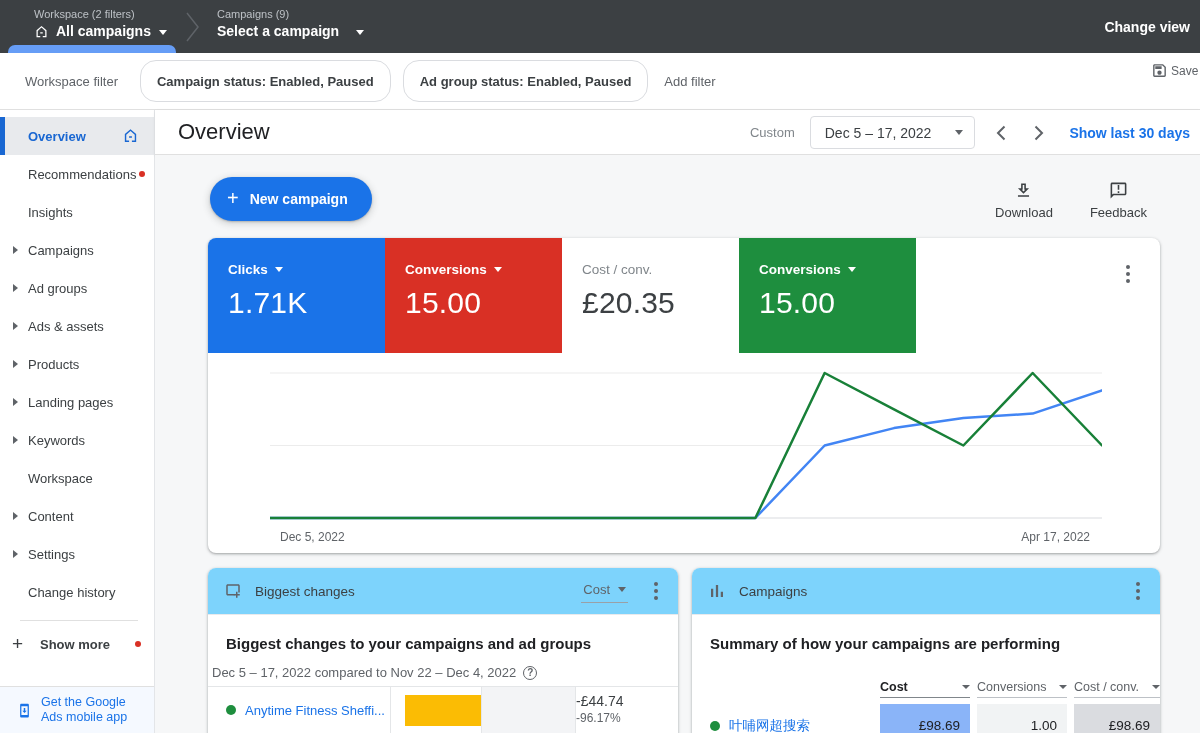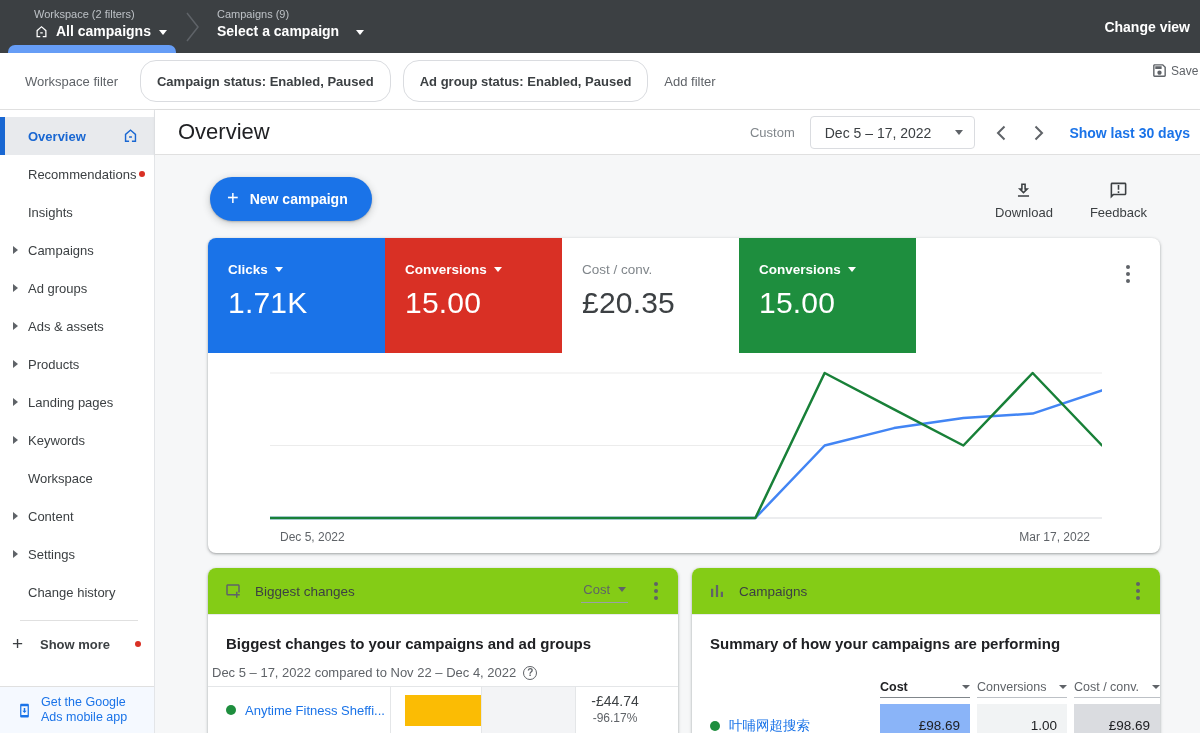--- a/index.html
+++ b/index.html
@@ -77,38 +77,38 @@
   .dots{width:4px;height:4px;border-radius:50%;background:#5f6368;box-shadow:0 7px 0 #5f6368,0 14px 0 #5f6368}
   .dots-btn{position:absolute;width:24px;height:26px;cursor:pointer;display:flex;justify-content:center;padding-top:2px}
   .ov-dots{right:20px;top:25px}
   .chartwrap{margin:14px 58px 0 62px;height:158px}
   .chartwrap svg{width:100%;height:100%;display:block}
   .axis{display:flex;justify-content:space-between;margin:5px 70px 0 72px;font-size:12px;color:#5f6368}
 
   
   .bc-card{position:absolute;left:53px;top:413px;width:470px;height:330px}
   .cs-card{position:absolute;left:537px;top:413px;width:468px;height:330px}
-  .card-head{height:47px;display:flex;align-items:center;padding:0 10px 0 16px;border-bottom:1px solid #e8eaed;background:#84cc16;border-radius:8px 8px 0 0}
+  .card-head{height:47px;display:flex;align-items:center;padding:0 10px 0 16px;border-bottom:1px solid #e8eaed;background:#7dd3fc;border-radius:8px 8px 0 0}
   .card-head svg{width:18px;height:18px;color:#5f6368;margin-right:13px;flex:none}
   .card-title{font-size:13.5px;color:#3c4043}
   .head-spacer{flex:1}
   .metric-sel{display:flex;align-items:center;gap:8px;font-size:13px;color:#5f6368;border-bottom:1px solid #9aa0a6;padding:2px 2px 5px;margin-right:16px;cursor:pointer}
   .head-dots{position:relative;width:24px;height:26px;cursor:pointer;display:flex;justify-content:center;padding-top:4px}
 
   .sec-heading{font-size:15px;font-weight:700;color:#202124;margin:20px 18px 0}
   .bc-sub{font-size:13px;color:#5f6368;margin:13px 4px 0;display:flex;align-items:center;gap:7px}
   .help{display:inline-flex;align-items:center;justify-content:center;width:14px;height:14px;border:1.2px solid #5f6368;border-radius:50%;font-size:10px;color:#5f6368;font-weight:700;flex:none}
   .bc-row{position:absolute;left:0;top:118px;width:470px;height:47px;border-top:1px solid #e4e6e8;display:flex}
   .bc-name{width:182px;display:flex;align-items:center;padding-left:18px;gap:9px}
   .dot-green{width:10px;height:10px;border-radius:50%;background:#1e8e3e;flex:none}
   .row-link{color:#1a73e8;font-size:13px;white-space:nowrap;cursor:pointer}
   .bc-barcell{width:92px;border-left:1px solid #e4e6e8;border-right:1px solid #e4e6e8;position:relative}
   .bc-bar{position:absolute;right:0;top:8px;height:31px;width:76px}
   .bc-empty{width:94px;background:#f3f4f6;border-right:1px solid #e4e6e8}
-  .bc-vals{flex:1;text-align:center;padding:6px 24px 0 0}
+  .bc-vals{flex:1;text-align:left;padding:6px 24px 0 0}
   .bc-change{font-size:14px;color:#3c4043}
   .bc-pct{font-size:12px;color:#5f6368;margin-top:2px}
 
   .cs-col{position:absolute;top:112px;height:18px;display:flex;align-items:center;justify-content:space-between;font-size:12.5px;color:#5f6368;border-bottom:1px solid #bdc1c6;padding-bottom:3px;cursor:pointer}
   .cs-col .caret{color:#5f6368;border-top-width:4px}
   .cs-col.sel{color:#202124;font-weight:700;border-bottom-color:#80868b}
   .cs-col0{left:188px;width:90px}.cs-col1{left:285px;width:90px}.cs-col2{left:382px;width:86px}
   .cs-row{position:absolute;left:0;top:136px;width:468px;height:46px}
   .cs-name{position:absolute;left:18px;top:13px;display:flex;align-items:center;gap:9px}
   .cs-name .row-link{font-size:13.5px}
@@ -311,21 +311,21 @@
         <svg preserveAspectRatio="none" viewBox="0 0 830 158">
             <line x1="0" x2="830" y1="6" y2="6" stroke="#ececec" stroke-width="1"></line>
             <line x1="0" x2="830" y1="78.5" y2="78.5" stroke="#ececec" stroke-width="1"></line>
             <line x1="0" x2="830" y1="151" y2="151" stroke="#dadce0" stroke-width="1"></line>
             <polyline points="0.0,151.0 69.2,151.0 138.3,151.0 207.5,151.0 276.7,151.0 345.8,151.0 415.0,151.0 484.2,151.0 553.3,78.5 622.5,61.1 691.7,51.0 760.8,46.6 830.0,23.4" fill="none" stroke="#4285f4" stroke-width="2.5" stroke-linejoin="round" stroke-linecap="round"></polyline>
             <polyline points="0.0,151.0 69.2,151.0 138.3,151.0 207.5,151.0 276.7,151.0 345.8,151.0 415.0,151.0 484.2,151.0 553.3,6.0 622.5,42.3 691.7,78.5 760.8,6.0 830.0,78.5" fill="none" stroke="#188038" stroke-width="2.5" stroke-linejoin="round" stroke-linecap="round"></polyline>
           </svg>
       </div>
       <div class="axis">
         <span>Dec 5, 2022</span>
-        <span>Mar 17, 2022</span>
+        <span>Apr 17, 2022</span>
       </div>
     </section>
 
     <section class="card bc-card">
       <div class="card-head">
         <svg viewBox="0 0 24 24" fill="currentColor">
             <path d="M19 5v9h2V5c0-1.1-.9-2-2-2H5c-1.1 0-2 .9-2 2v11c0 1.1.9 2 2 2h9v-2H5V5h14z"></path>
             <path d="M21 19h-3v-3h-2v3h-3v2h3v3h2v-3h3z" transform="translate(0,-3)"></path>
           </svg>
         <span class="card-title">Biggest changes</span>

